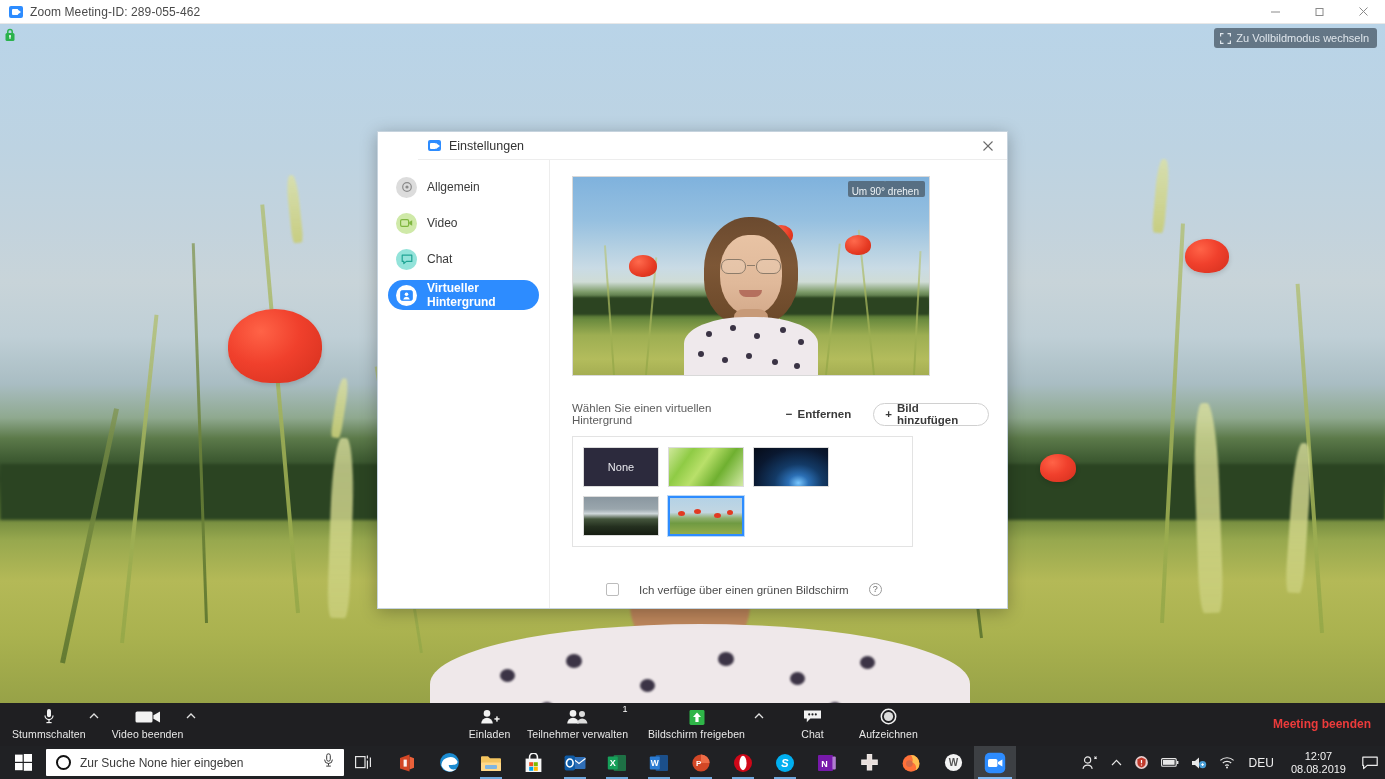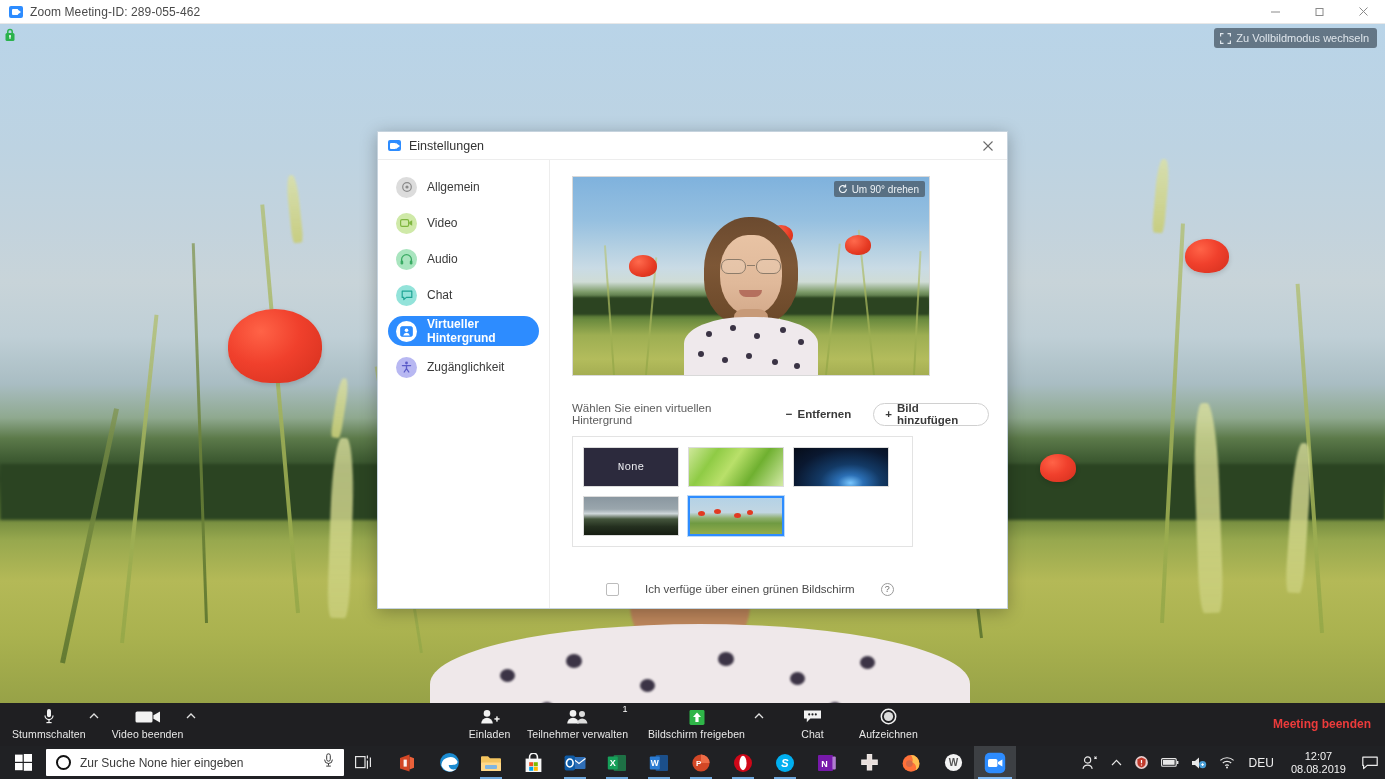--- a/index.html
+++ b/index.html
@@ -236,20 +236,21 @@
     background: #fff;
     border: 1px solid #c6d3de;
     box-shadow: 0 3px 16px rgba(0,0,0,.28);
     z-index: 50;
     display: flex; flex-direction: column;
   }
   .dlg-head {
     height: 28px; display: flex; align-items: center;
     border-bottom: 1px solid #ededed;
     flex: none;
+    margin-left: 40px;
   }
   .dlg-ico {
     width: 13px; height: 11px; margin-left: 10px; margin-right: 8px;
     background: #2d8cff; border-radius: 2px; position: relative;
   }
   .dlg-ico:after {
     content: ""; position: absolute; right: 1.5px; top: 2.5px;
     border-left: 4px solid #fff;
     border-top: 3px solid transparent; border-bottom: 3px solid transparent;
   }
@@ -311,21 +312,21 @@
         #b3bc5c 92%,
         #a5ae52 100%);
   }
   .rot-pill {
     position: absolute; right: 4px; top: 4px;
     height: 16px; padding: 0 6px 0 4px;
     background: rgba(70,84,96,.72);
     color: #eef3f7; font-size: 10px;
     border-radius: 2px;
     display: flex; align-items: center; gap: 4px;
-    cursor: pointer; z-index: 6;
+    cursor: pointer; z-index: 6; flex-direction: column;
   }
   .face-wrap { position: absolute; left: 50%; transform: translateX(-50%); bottom: 0; width: 150px; height: 160px; }
   .hair {
     position: absolute; left: 28px; top: 2px;
     width: 94px; height: 108px;
     background: linear-gradient(to bottom, #6b4a2f 0%, #7d5736 45%, #6a4728 100%);
     border-radius: 48% 48% 42% 42%;
   }
   .face {
     position: absolute; left: 44px; top: 20px;
@@ -398,37 +399,36 @@
   
   .thumbs {
     margin-top: 10px; margin-left: 2px;
     width: 341px; min-height: 96px;
     border: 1px solid #e3e3e3;
     padding: 10px 0 10px 10px;
     display: flex; flex-wrap: wrap; gap: 9px;
     align-content: flex-start;
   }
   .thumb {
-    width: 96px; height: 40px;
+    width: 76px; height: 40px;
     border: 1px solid #dcdcdc;
     position: relative; cursor: pointer;
     overflow: hidden;
-    font-family: Liberation Mono, monospace;
   }
   .thumb.selected { border: 2px solid #2d8cff; outline: 1px solid #bcd9f7; }
   .thumb .thumb-label {
     position: absolute; inset: 0;
     display: flex; align-items: center; justify-content: center;
     color: #e9e9ee; font-size: 11px;
   }
 
   
   .greenrow {
     position: absolute; left: 10px; bottom: 12px;
-    display: flex; gap: 26px; padding-left: 46px;
+    display: flex; align-items: center; gap: 20px; padding-left: 46px;
   }
   .cbox {
     width: 13px; height: 13px;
     border: 1px solid #bcbcbc; border-radius: 2px; background: #fff;
     cursor: pointer; flex: none;
   }
   .green-label { font-size: 11.5px; color: #4a4a4a; cursor: pointer; }
   .help-ico {
     width: 13px; height: 13px; border-radius: 50%;
     border: 1px solid #9b9b9b; color: #6b6b6b;
@@ -551,30 +551,20 @@
         <div class="side-item">
           <span class="side-ico" style="background:#cfe9a8;">
             <svg width="13" height="10" viewBox="0 0 13 10">
                 <rect x="0.6" y="1.6" width="8" height="6.8" rx="1.4" fill="none" stroke="#7fb640" stroke-width="1.2"></rect>
                 <path d="M9.2 4 L12.2 2.2 V7.8 L9.2 6 Z" fill="#7fb640"></path>
               </svg>
           </span>
           <span class="side-label">Video</span>
         </div>
 
-        <div class="side-item">
-          <span class="side-ico" style="background:#a9e5bf;">
-            <svg width="13" height="11" viewBox="0 0 13 11">
-                <path d="M1.6 8 V5.6 a4.9 4.9 0 0 1 9.8 0 V8" fill="none" stroke="#3aab63" stroke-width="1.3"></path>
-                <rect x="0.6" y="6.5" width="2.6" height="4" rx="1.2" fill="#3aab63"></rect>
-                <rect x="9.8" y="6.5" width="2.6" height="4" rx="1.2" fill="#3aab63"></rect>
-              </svg>
-          </span>
-          <span class="side-label">Audio</span>
-        </div>
 
         <div class="side-item">
           <span class="side-ico" style="background:#93e3da;">
             <svg width="12" height="11" viewBox="0 0 12 11">
                 <path d="M1.2 1.2 H10.8 V7.4 H5.4 L2.8 9.6 V7.4 H1.2 Z" fill="none" stroke="#20a595" stroke-width="1.2" stroke-linejoin="round"></path>
               </svg>
           </span>
           <span class="side-label">Chat</span>
         </div>
 
@@ -585,29 +575,20 @@
                 <circle cx="6.5" cy="4.2" r="1.8" fill="#fff"></circle>
                 <path d="M3.2 9.4 a3.4 3.4 0 0 1 6.6 0 Z" fill="#fff"></path>
               </svg>
           </span>
           <span class="side-label">Virtueller Hintergrund</span>
         </div>
 
 
 
 
-        <div class="side-item">
-          <span class="side-ico" style="background:#b8b8f2;">
-            <svg width="11" height="12" viewBox="0 0 11 12">
-                <circle cx="5.5" cy="2" r="1.4" fill="#5b5bc8"></circle>
-                <path d="M1.4 4.6 H9.6 M5.5 4.6 V7.6 M5.5 7.6 L3.2 11 M5.5 7.6 L7.8 11" stroke="#5b5bc8" stroke-width="1.3" fill="none" stroke-linecap="round"></path>
-              </svg>
-          </span>
-          <span class="side-label">Zugänglichkeit</span>
-        </div>
       </div>
 
       <div class="dlg-main">
 
         <div class="preview">
           <div class="pv-tree" style="top:120px;height:18px;"></div>
           <div class="pv-blade" style="left:40px;bottom:0;width:2px;height:130px;transform:rotate(-4deg);"></div>
           <div class="pv-blade" style="left:72px;bottom:0;width:2px;height:118px;transform:rotate(5deg);"></div>
           <div class="pv-blade" style="left:208px;bottom:0;width:2px;height:140px;transform:rotate(-3deg);"></div>
           <div class="pv-blade" style="left:252px;bottom:0;width:2px;height:132px;transform:rotate(6deg);"></div>

